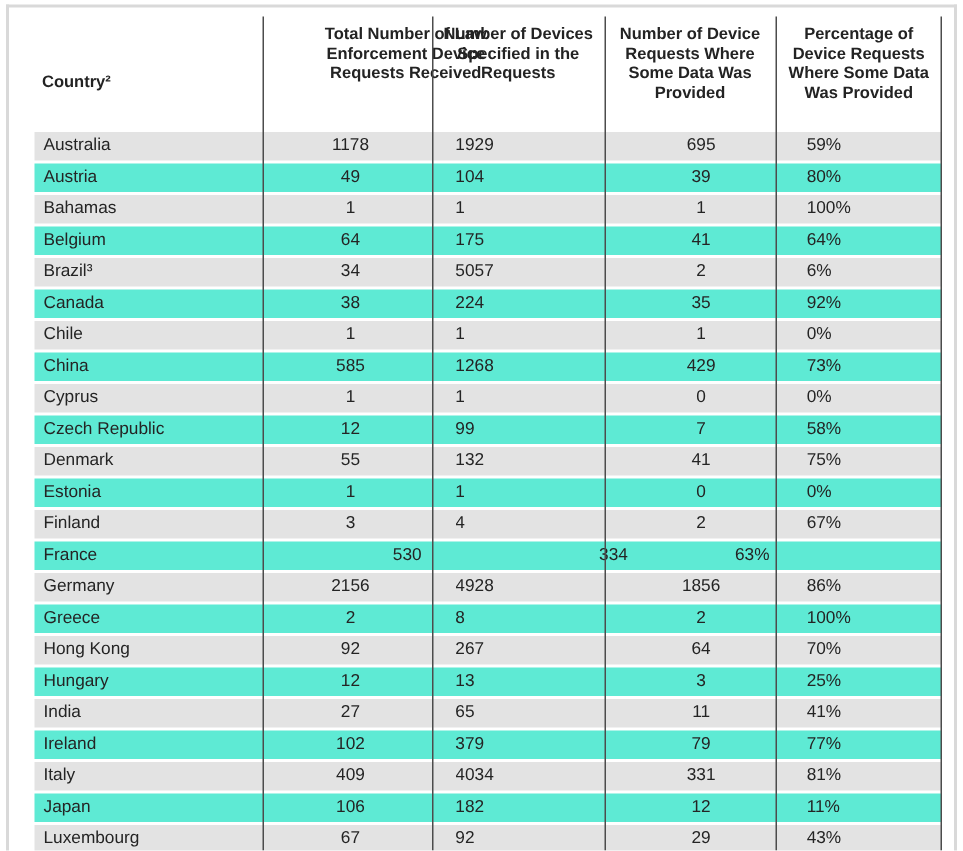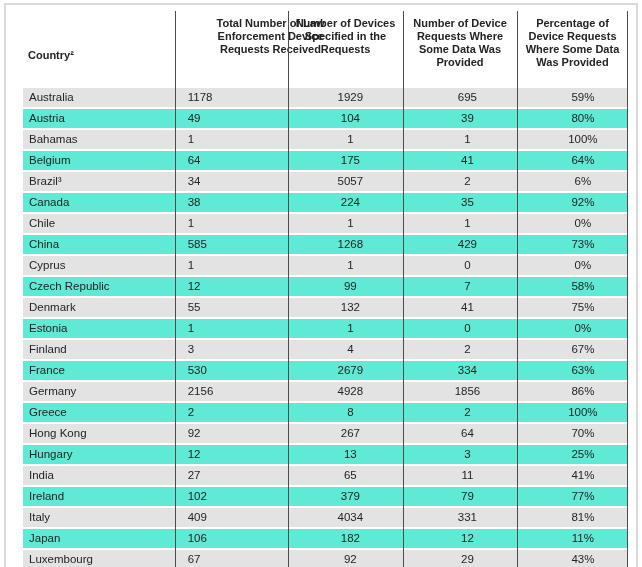--- a/index.html
+++ b/index.html
@@ -49,24 +49,24 @@
     margin-bottom: 2px;
     font-size: 11.5px;
     line-height: 19px;
     white-space: nowrap;
     gap: 24px;
   }
   .tr.dark  { background: #e3e3e3; }
   .tr.light { background: #5eead4; }
   .td { overflow: hidden; }
   .td-country { width: 152px; padding-left: 6px; text-align: left; }
-  .td-c2 { width: 113px; text-align: left; margin-left: 16px; }
-  .td-c3 { width: 115px; text-align: center; }
+  .td-c2 { width: 113px; text-align: center; margin-left: 16px; }
+  .td-c3 { width: 115px; text-align: left; }
   .td-c4 { width: 114px; text-align: center; }
-  .td-c5 { width: 111px; text-align: center; }
+  .td-c5 { width: 111px; text-align: left; }
   .vline {
     position: absolute;
     top: 9px;
     bottom: 0;
     width: 1.5px;
     background: #4c4c4c;
     z-index: 5;
   }
   .v1 { left: 151.5px; }
   .v2 { left: 264.5px; }
@@ -175,21 +175,20 @@
       <div class="tr dark">
     <div class="td td-country">Finland</div>
     <div class="td td-c2">3</div>
     <div class="td td-c3">4</div>
     <div class="td td-c4">2</div>
     <div class="td td-c5">67%</div>
   </div>
       <div class="tr light">
     <div class="td td-country">France</div>
     <div class="td td-c2">530</div>
-    <div class="td td-c3">2679</div>
     <div class="td td-c4">334</div>
     <div class="td td-c5">63%</div>
   </div>
       <div class="tr dark">
     <div class="td td-country">Germany</div>
     <div class="td td-c2">2156</div>
     <div class="td td-c3">4928</div>
     <div class="td td-c4">1856</div>
     <div class="td td-c5">86%</div>
   </div>

